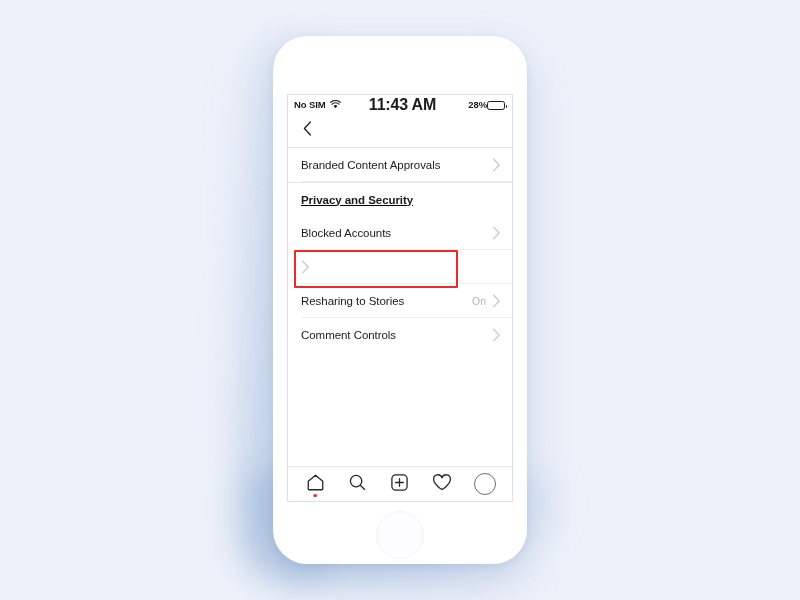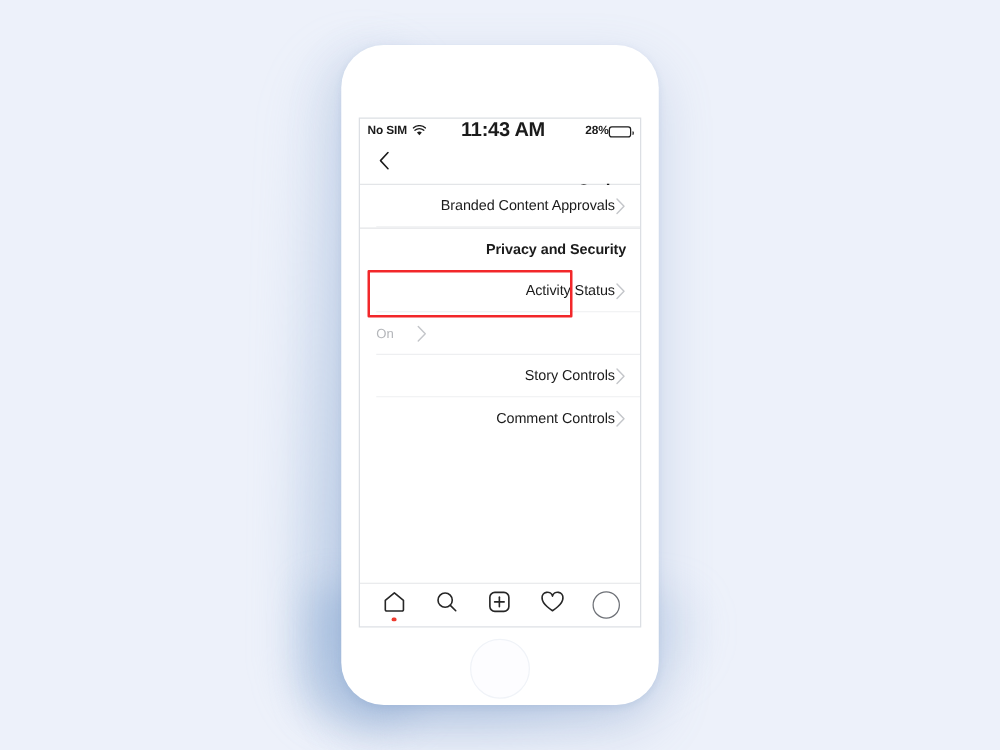--- a/index.html
+++ b/index.html
@@ -188,45 +188,45 @@
     position: relative;
   }
   .row {
     height: 34px;
     display: flex;
     align-items: center;
     padding: 0 11px 0 13px;
     box-sizing: border-box;
     position: relative;
     background: #fff;
-    text-align: right;
   }
   .row .row-label {
     flex: 1;
     font-size: 11.5px;
     color: #1b1b1b;
     letter-spacing: -0.05px;
     white-space: nowrap;
   }
   .row .row-value {
     font-size: 10.5px;
     color: #b4b6ba;
-    margin-right: 18px;
+    margin-right: 6px;
     letter-spacing: -0.05px;
   }
   .row .row-sep {
     position: absolute;
     left: 13px;
     right: 0;
     bottom: 0;
     height: 1px;
     background: #eeeff1;
   }
   .row.section-gap-top {
     border-top: 1px solid #e3e5e8;
+    text-decoration: underline;
   }
   .row.section-header {
     height: 34px;
   }
   .row.section-header .row-label {
     font-weight: bold;
     font-size: 11.5px;
   }
   .chev {
     width: 9px;
@@ -366,54 +366,54 @@
           </span>
           <span class="row-sep"></span>
         </div>
 
 
 
         <div class="row section-header section-gap-top">
           <span class="row-label">Privacy and Security</span>
         </div>
 
+        <div class="row">
+          <span class="row-label">Blocked Accounts</span>
+          <span>
+            <svg class="chev" viewBox="0 0 9 14">
+                <path d="M1.6 1.2 L7.2 7 L1.6 12.8" stroke="#c4c6ca" stroke-width="1.15" fill="none" stroke-linecap="round" stroke-linejoin="round"></path>
+              </svg>
+          </span>
+          <span class="row-sep"></span>
+        </div>
 
         <div class="row-wrap">
           <div id="highlight-activity-status"></div>
           <div class="row">
-            <span class="row-label">Activity Status</span>
             <span>
               <svg class="chev" viewBox="0 0 9 14">
                   <path d="M1.6 1.2 L7.2 7 L1.6 12.8" stroke="#c4c6ca" stroke-width="1.15" fill="none" stroke-linecap="round" stroke-linejoin="round"></path>
                 </svg>
             </span>
             <span class="row-sep"></span>
           </div>
         </div>
 
 
         <div class="row">
+          <span class="row-label">Resharing to Stories</span>
           <span class="row-value">On</span>
           <span>
             <svg class="chev" viewBox="0 0 9 14">
                 <path d="M1.6 1.2 L7.2 7 L1.6 12.8" stroke="#c4c6ca" stroke-width="1.15" fill="none" stroke-linecap="round" stroke-linejoin="round"></path>
               </svg>
           </span>
           <span class="row-sep"></span>
         </div>
 
-        <div class="row">
-          <span class="row-label">Story Controls</span>
-          <span>
-            <svg class="chev" viewBox="0 0 9 14">
-                <path d="M1.6 1.2 L7.2 7 L1.6 12.8" stroke="#c4c6ca" stroke-width="1.15" fill="none" stroke-linecap="round" stroke-linejoin="round"></path>
-              </svg>
-          </span>
-          <span class="row-sep"></span>
-        </div>
 
         <div class="row">
           <span class="row-label">Comment Controls</span>
           <span>
             <svg class="chev" viewBox="0 0 9 14">
                 <path d="M1.6 1.2 L7.2 7 L1.6 12.8" stroke="#c4c6ca" stroke-width="1.15" fill="none" stroke-linecap="round" stroke-linejoin="round"></path>
               </svg>
           </span>
         </div>
       </div>

